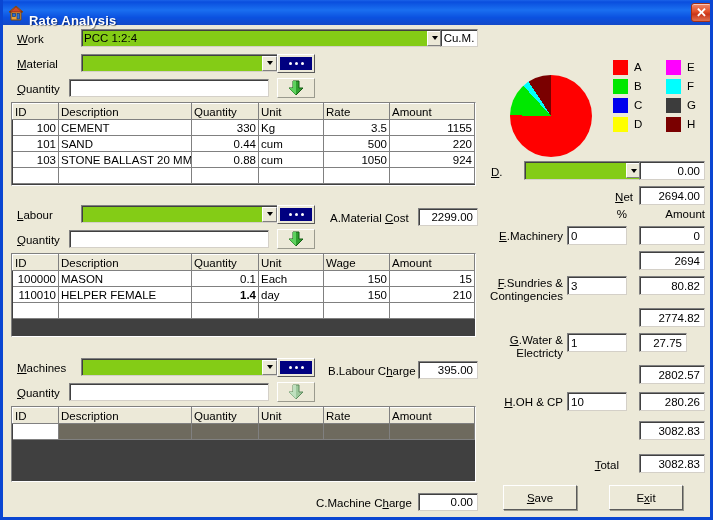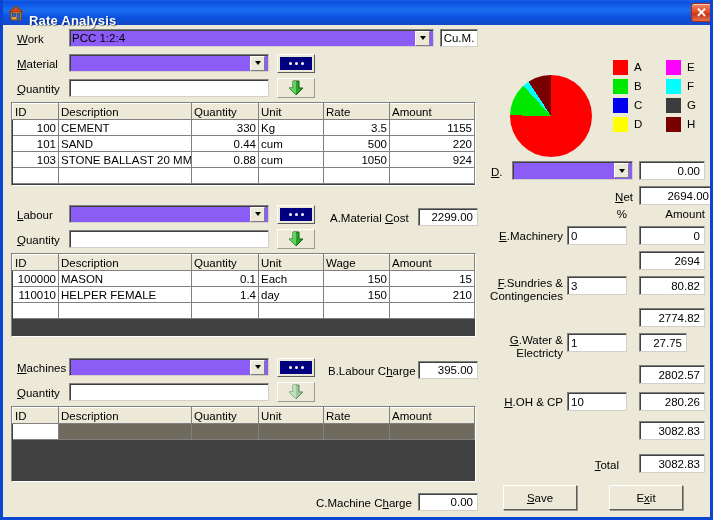--- a/index.html
+++ b/index.html
@@ -55,26 +55,26 @@
     border: 1px solid #7f9db9;
     border-top-color:#808080; border-left-color:#808080;
     border-right-color:#d4d0c8; border-bottom-color:#d4d0c8;
     box-shadow: inset 1px 1px 0 #404040;
     font-size: 11.5px; color: #000;
     display: flex; align-items: center;
     padding: 0 3px; overflow: hidden;
   }
   .tf.num { justify-content: flex-end; padding-right: 4px; }
   .combo {
-    position: absolute; background: #8b5cf6;
+    position: absolute; background: #84cc16;
     border: 1px solid #808080;
     border-right-color:#d4d0c8; border-bottom-color:#d4d0c8;
     box-shadow: inset 1px 1px 0 #404040;
     display: flex; align-items: center;
-    font-size: 11.5px; padding: 0 2px; overflow: hidden;
+    font-size: 11.5px; padding: 0 2px; overflow: hidden; margin-left: 12px;
   }
   .combo .cval { flex: 1; overflow: hidden; white-space: nowrap; }
   .combo .arrow {
     width: 15px; height: 15px; flex: none;
     background: #ece9d8;
     border: 1px solid #ffffff;
     border-right-color: #808080; border-bottom-color: #808080;
     display: flex; align-items: center; justify-content: center;
     margin-right: 1px;
   }
@@ -279,21 +279,21 @@
             <td class="n idcell" style="width: 46px;">100000</td>
             <td class="" style="width: 133px;">MASON</td>
             <td class="n" style="width: 67px;">0.1</td>
             <td class="" style="width: 65px;">Each</td>
             <td class="n" style="width: 66px;">150</td>
             <td class="n" style="width: auto;">15</td>
           </tr>
           <tr>
             <td class="n idcell" style="width: 46px;">110010</td>
             <td class="" style="width: 133px;">HELPER FEMALE</td>
-            <td class="n" style="width: 67px;">1.4</td>
+            <td class="n" style="width: 67px; font-weight: bold;">1.4</td>
             <td class="" style="width: 65px;">day</td>
             <td class="n" style="width: 66px;">150</td>
             <td class="n" style="width: auto;">210</td>
           </tr>
           <tr>
             <td class="n idcell" style="width: 46px;"></td>
             <td class="" style="width: 133px;"></td>
             <td class="n" style="width: 67px;"></td>
             <td class="" style="width: 65px;"></td>
             <td class="n" style="width: 66px;"></td>
@@ -377,21 +377,21 @@
     </div>
 
   <div class="lbl" style="left:488px; top:166px;"><u>D</u>.</div>
   <div class="combo" style="left:509px; top:161px; width:121px; height:19px;">
     <div class="cval"></div>
     <div class="arrow"></div>
   </div>
   <div class="tf num" style="left:636px; top:161px; width:66px; height:19px;">0.00</div>
 
   <div class="lbl right" style="left:596px; top:191px; width:34px;"><u>N</u>et</div>
-  <div class="tf num" style="left:636px; top:186px; width:75px; height:19px;">2694.00</div>
+  <div class="tf num" style="left:636px; top:186px; width:66px; height:19px;">2694.00</div>
 
   <div class="lbl right" style="left:560px; top:208px; width:64px;">%</div>
   <div class="lbl right" style="left:636px; top:208px; width:66px;">Amount</div>
 
   <div id="summary-rows">
       <div class="lbl right" style="left: 487px; width: 73px; white-space: normal; line-height: 13px; top: 230px;"><u>E</u>.Machinery</div>
       <div class="tf" style="left: 564px; top: 226px; width: 60px; height: 19px;">0</div>
       <div class="tf num" style="left: 636px; top: 226px; width: 66px; height: 19px;">0</div>
       <div class="tf num" style="left: 636px; top: 251px; width: 66px; height: 19px;">2694</div>
       <div class="lbl right" style="left: 487px; width: 73px; white-space: normal; line-height: 13px; top: 277px;"><u>F</u>.Sundries &amp;<br>Contingencies</div>

